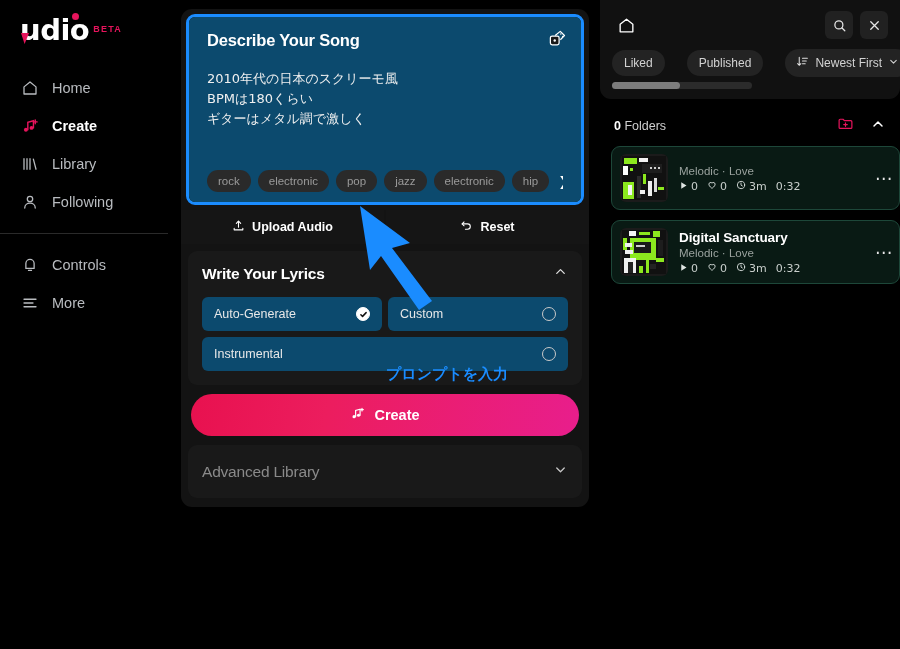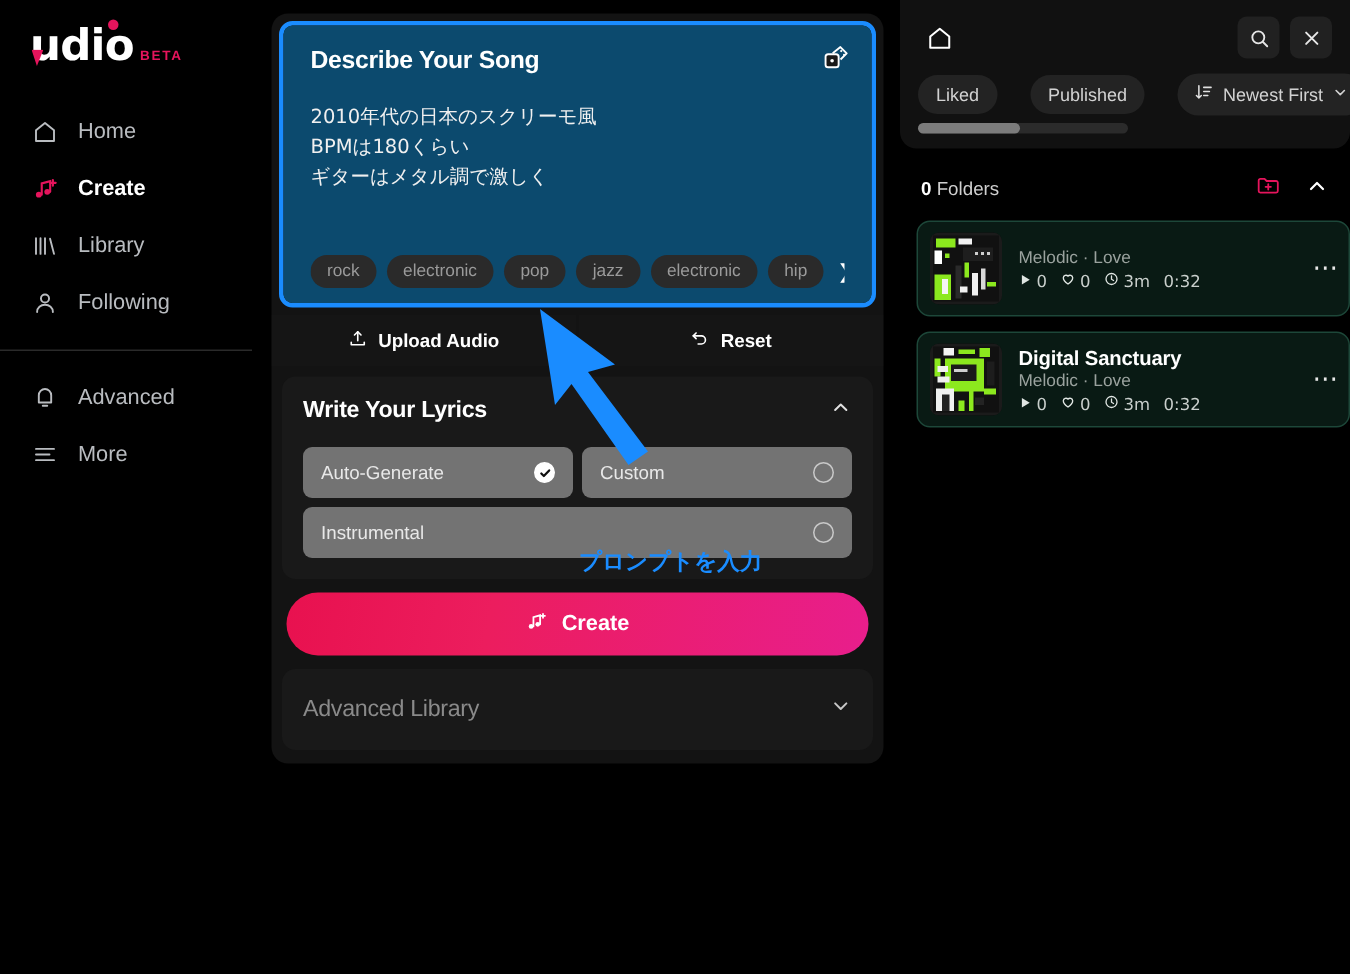--- a/index.html
+++ b/index.html
@@ -10,21 +10,21 @@
     overflow: hidden;
     color: #fff;
   }
   #root { position: relative; width: 900px; height: 649px; display: flex; }
 
   
   .sidebar {
     width: 168px; height: 649px; background: #000;
     flex: 0 0 168px; position: relative;
   }
-  .logo-wrap { padding: 16px 0 0 20px; display: flex; align-items: flex-end; }
+  .logo-wrap { padding: 16px 0 0 20px; display: flex; align-items: center; }
   .logo-text {
     font-size: 29px; font-weight: 700; letter-spacing: -0.5px;
     color: #fff; line-height: 1; position: relative; font-family: "DejaVu Sans", sans-serif;
   }
   .logo-u-accent {
     position: absolute; left: 1px; bottom: 1px; width: 8px; height: 11px;
     background: #e6145c; clip-path: polygon(0 0, 100% 0, 45% 100%);
   }
   .logo-dot {
     position: absolute; right: 10px; top: -3px; width: 7px; height: 7px;
@@ -93,21 +93,21 @@
   .section-head {
     display: flex; align-items: center; justify-content: space-between;
     cursor: pointer;
   }
   .section-title { font-size: 15.5px; font-weight: 700; color: #fff; letter-spacing: -0.2px; }
   .section-title.dim { color: #8a8a8a; font-weight: 400; }
 
   .opt-grid { margin-top: 14px; display: flex; flex-direction: column; gap: 6px; }
   .opt-pair { display: flex; gap: 6px; }
   .opt {
-    flex: 1 1 0; height: 34px; background: #737373; border-radius: 6px;
+    flex: 1 1 0; height: 34px; background: #0c4a6e; border-radius: 6px;
     display: flex; align-items: center; justify-content: space-between;
     padding: 0 12px; font-size: 12.5px; color: #e8e8e8; cursor: pointer;
   }
   .radio { width: 14px; height: 14px; border-radius: 50%; border: 1.5px solid #c9c9c9; }
   .radio.checked {
     background: #fff; border-color: #fff; display: flex;
     align-items: center; justify-content: center;
   }
   .adv { margin: 9px 7px 9px 7px; padding: 17px 14px; }
 
@@ -232,21 +232,21 @@
 
       <div class="nav-sep"></div>
 
       <div class="nav-item">
         <span class="ico">
           <svg width="18" height="18" viewBox="0 0 24 24" fill="none" stroke="#b9bcc0" stroke-width="1.7" stroke-linecap="round" stroke-linejoin="round">
               <path d="M6.5 16.5V10a5.5 5.5 0 0 1 11 0v6.5H6.5z"></path>
               <path d="M10 19.3h4"></path>
             </svg>
         </span>
-        <span>Advanced</span>
+        <span>Controls</span>
       </div>
 
       <div class="nav-item">
         <span class="ico">
           <svg width="18" height="18" viewBox="0 0 24 24" fill="none" stroke="#b9bcc0" stroke-width="1.7" stroke-linecap="round">
               <path d="M4 7h16M4 12h12M4 17h16"></path>
             </svg>
         </span>
         <span>More</span>
       </div>

